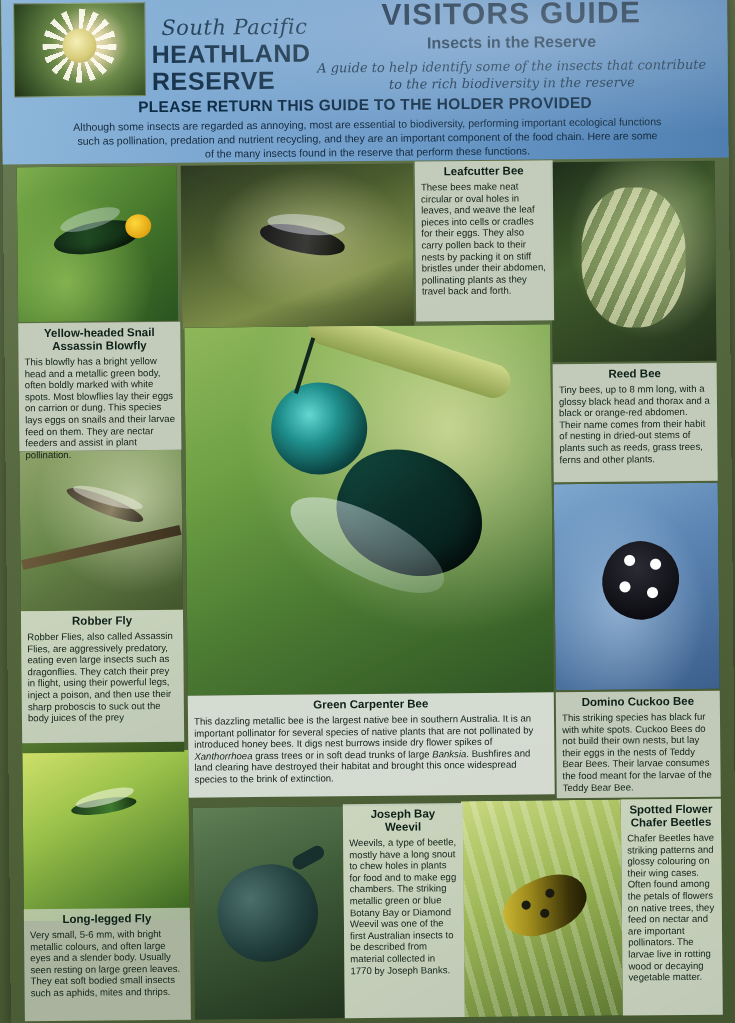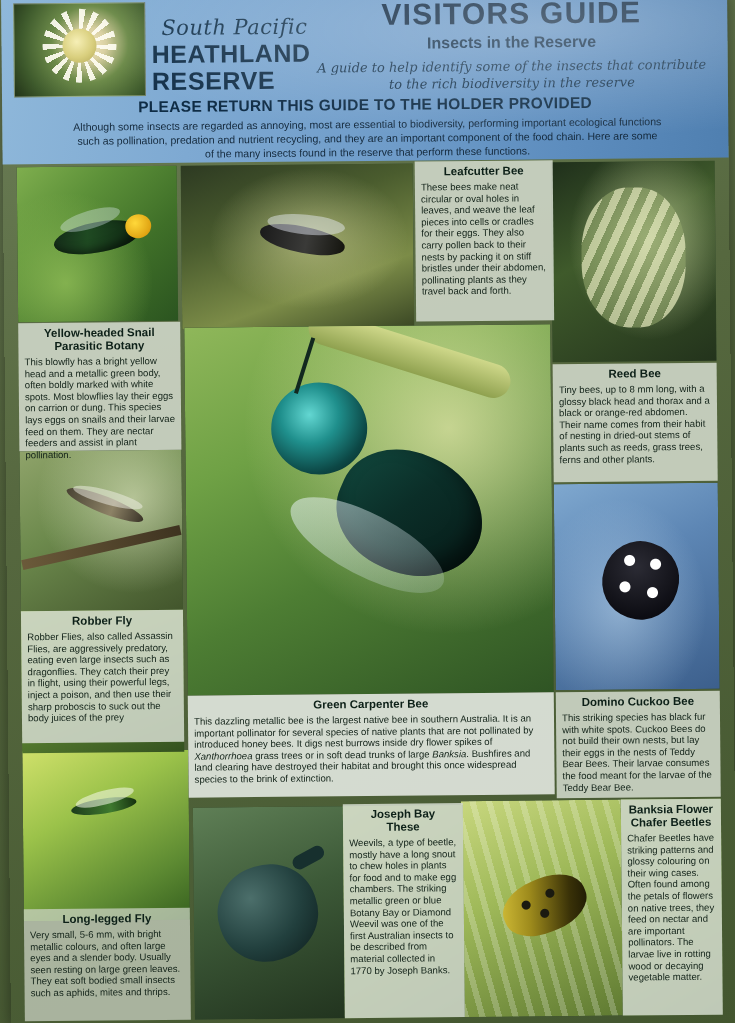--- a/index.html
+++ b/index.html
@@ -304,21 +304,21 @@
   <div class="photo" style="left:612px; top:806px; width:100px; height:216px; background:linear-gradient(150deg,#8fb257,#5d8132 60%,#35521f 100%);"></div>
 
   <div class="cap" style="left:412px; top:166px; width:138px; height:160px;">
     <div class="h">Leafcutter Bee</div>
     <div class="b">These bees make neat circular or oval holes in leaves, and weave the leaf pieces into cells or cradles for their eggs. They also carry pollen back to their nests by packing it on stiff bristles under their abdomen, pollinating plants as they travel back and forth.</div>
   </div>
 
   <div class="cap" style="left:14px; top:324px; width:162px; height:128px;">
     <div class="h">
       <span>Yellow-headed Snail</span><br>
-      <span>Parasitic Botany</span>
+      <span>Assassin Blowfly</span>
     </div>
     <div class="b">This blowfly has a bright yellow head and a metallic green body, often boldly marked with white spots. Most blowflies lay their eggs on carrion or dung. This species lays eggs on snails and their larvae feed on them. They are nectar feeders and assist in plant pollination.</div>
   </div>
 
   <div class="cap" style="left:548px; top:370px; width:164px; height:118px;">
     <div class="h">Reed Bee</div>
     <div class="b">Tiny bees, up to 8 mm long, with a glossy black head and thorax and a black or orange-red abdomen. Their name comes from their habit of nesting in dried-out stems of plants such as reeds, grass trees, ferns and other plants.</div>
   </div>
 
   <div class="cap" style="left:14px; top:612px; width:162px; height:132px;">
@@ -339,27 +339,27 @@
   </div>
 
   <div class="cap" style="left:14px; top:910px; width:166px; height:112px; background:rgba(206,214,200,0.72);">
     <div class="h">Long-legged Fly</div>
     <div class="b">Very small, 5-6 mm, with bright metallic colours, and often large eyes and a slender body. Usually seen resting on large green leaves. They eat soft bodied small insects such as aphids, mites and thrips.</div>
   </div>
 
   <div class="cap" style="left:334px; top:808px; width:120px; height:214px;">
     <div class="h">
       <span>Joseph Bay</span><br>
-      <span>These</span>
+      <span>Weevil</span>
     </div>
     <div class="b">Weevils, a type of beetle, mostly have a long snout to chew holes in plants for food and to make egg chambers. The striking metallic green or blue Botany Bay or Diamond Weevil was one of the first Australian insects to be described from material collected in 1770 by Joseph Banks.</div>
   </div>
 
   <div class="cap" style="left:612px; top:806px; width:100px; height:216px;">
     <div class="h">
-      <span>Banksia Flower</span><br>
+      <span>Spotted Flower</span><br>
       <span>Chafer Beetles</span>
     </div>
     <div class="b">Chafer Beetles have striking patterns and glossy colouring on their wing cases. Often found among the petals of flowers on native trees, they feed on nectar and are important pollinators. The larvae live in rotting wood or decaying vegetable matter.</div>
   </div>
 
 </div>
 </div>
 
 </body></html>

